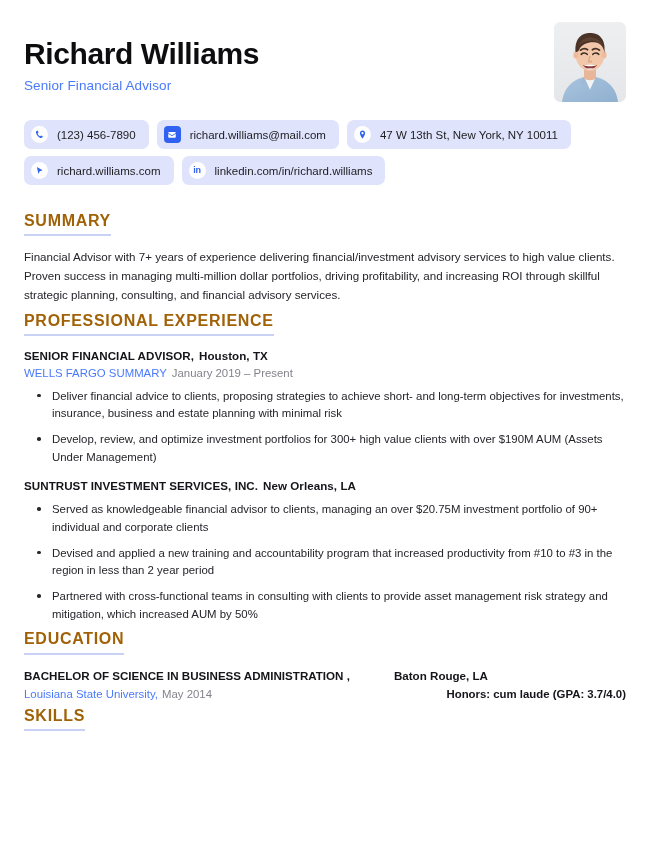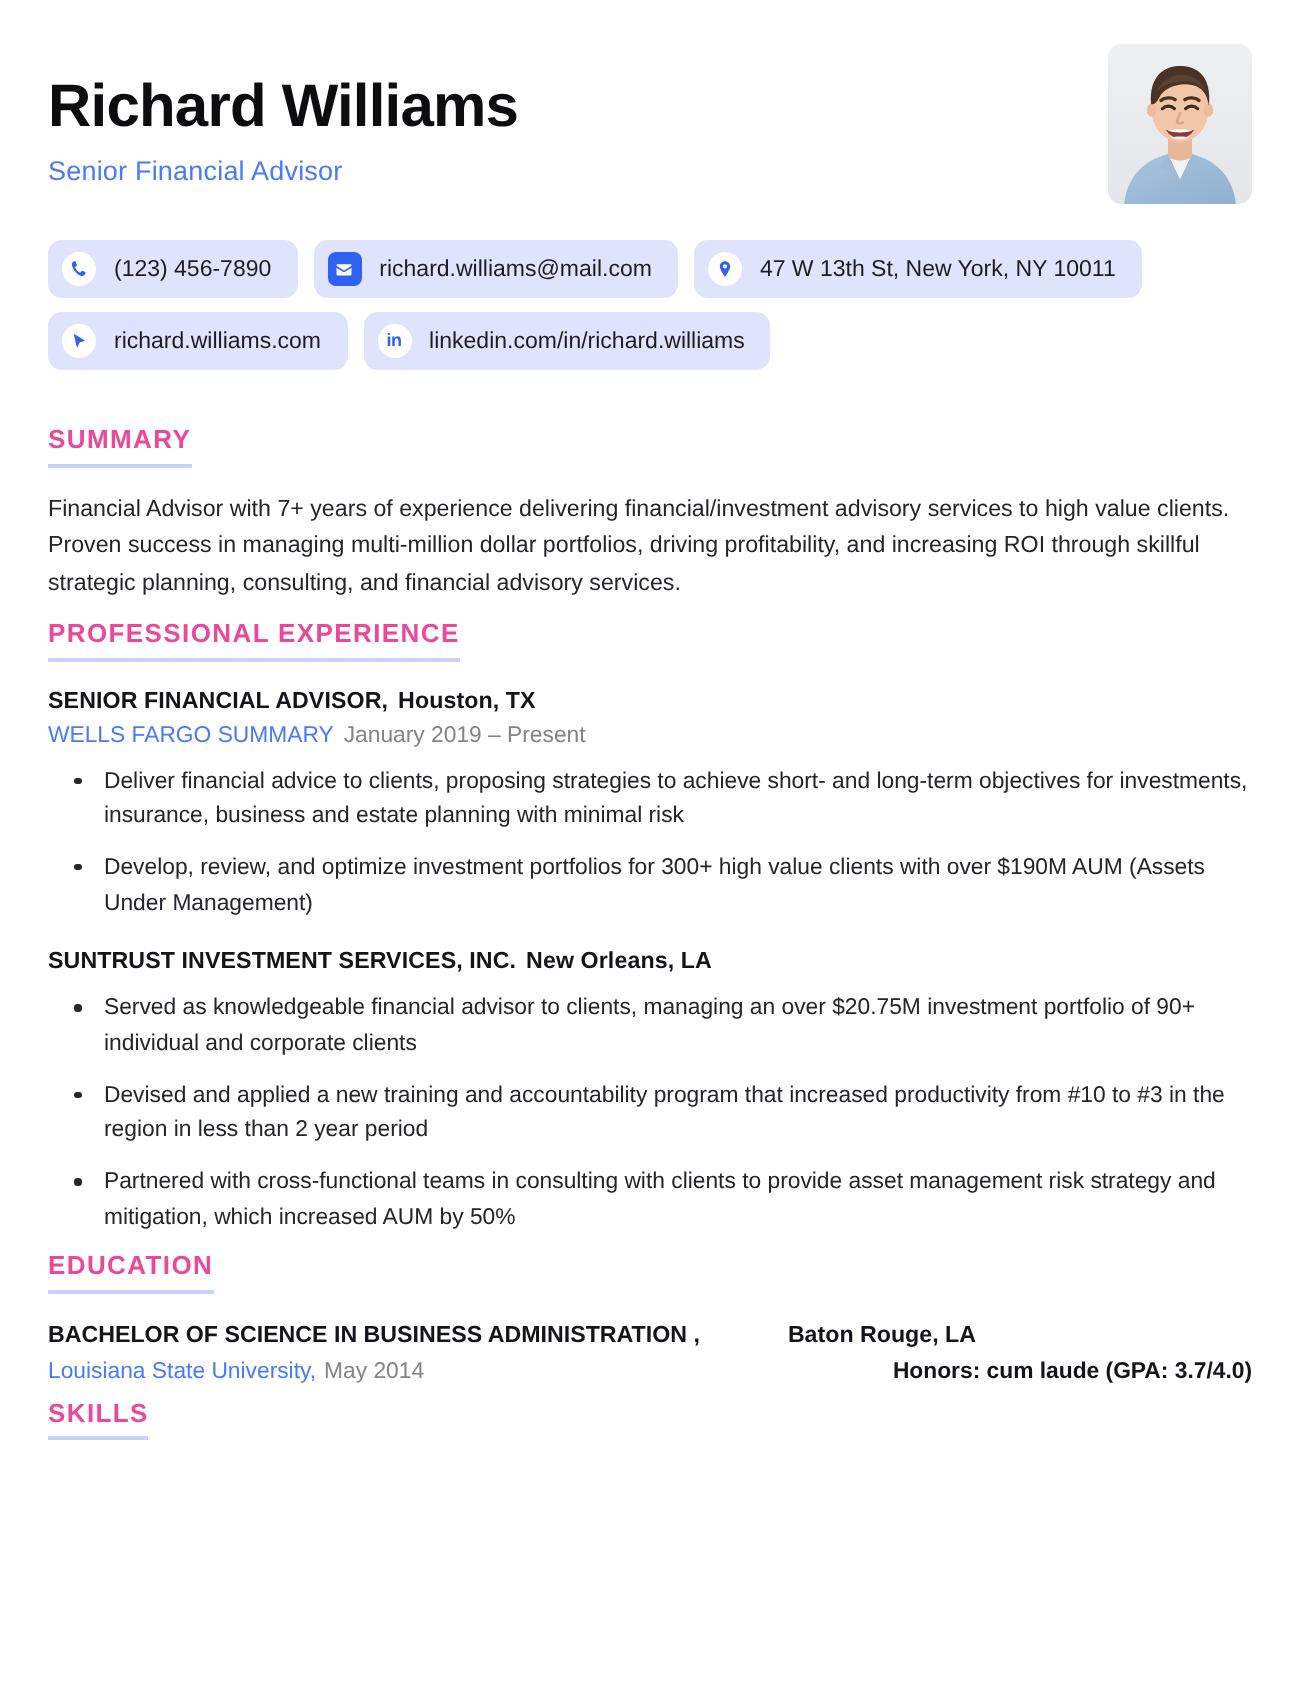--- a/index.html
+++ b/index.html
@@ -109,24 +109,24 @@
   }
 
   
   .section { margin-top: 6px; }
   .section.summary-section { margin-top: 26px; }
 
   .section-head {
     display: inline-block;
   }
   .section-title {
-    font-size: 13px;
+    font-size: 16px;
     font-weight: 700;
     letter-spacing: 0.7px;
-    color: #ec4899;
+    color: #a16207;
     text-transform: uppercase;
     line-height: 1.2;
   }
   .section-rule {
     margin-top: 4px;
     height: 2px;
     background: #c9d1f5;
     width: 100%;
   }
 

